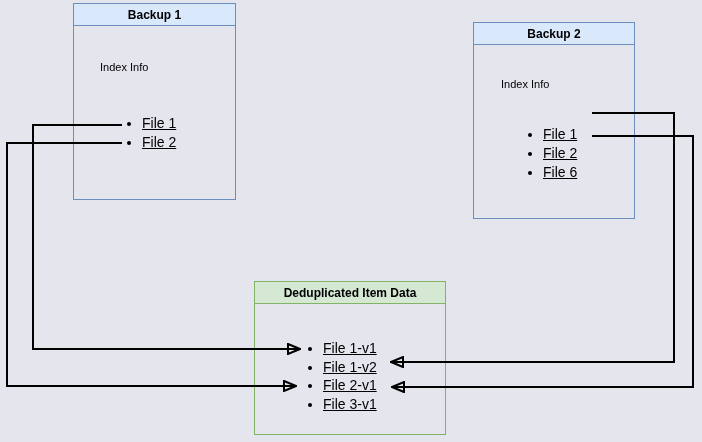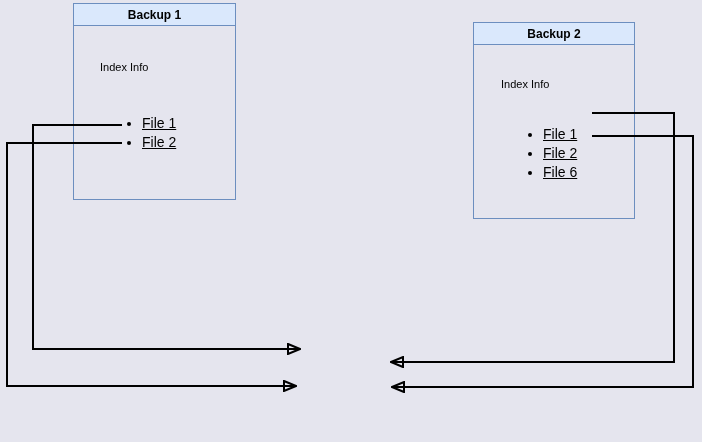--- a/index.html
+++ b/index.html
@@ -78,20 +78,29 @@
   <div class="box blue" style="left:473px; top:3px; width:162px; height:197px;margin-top:19px;">
     <div class="box-header">Backup 2</div>
     <div class="subtitle" style="left:27px; top:52px;">Index Info</div>
     <ul class="items sp19" style="left:51px; top:102px;">
       <li>File 1</li>
       <li>File 2</li>
       <li>File 6</li>
     </ul>
   </div>
 
+  <div class="box green" style="left:254px; top:281px; width:192px; height:154px;">
+    <div class="box-header">Deduplicated Item Data</div>
+    <ul class="items" style="left:50px; top:57px;">
+      <li>File 1-v1</li>
+      <li>File 1-v2</li>
+      <li>File 2-v1</li>
+      <li>File 3-v1</li>
+    </ul>
+  </div>
 
   <svg class="wires" width="702" height="442" viewBox="0 0 702 442">
     <defs>
       <marker id="ah" markerUnits="userSpaceOnUse" markerWidth="14" markerHeight="12" refX="13" refY="6" orient="auto">
         <path d="M1,1 L13,6 L1,11 z" stroke="none" fill="#000"></path>
       </marker>
     </defs>
     <path d="M122,125 L33,125 L33,349 L300,349" marker-end="url(#ah)"></path>
     <path d="M122,143 L7,143 L7,386 L296,386" marker-end="url(#ah)"></path>
     <path d="M592,113 L674,113 L674,362 L391,362" marker-end="url(#ah)"></path>

